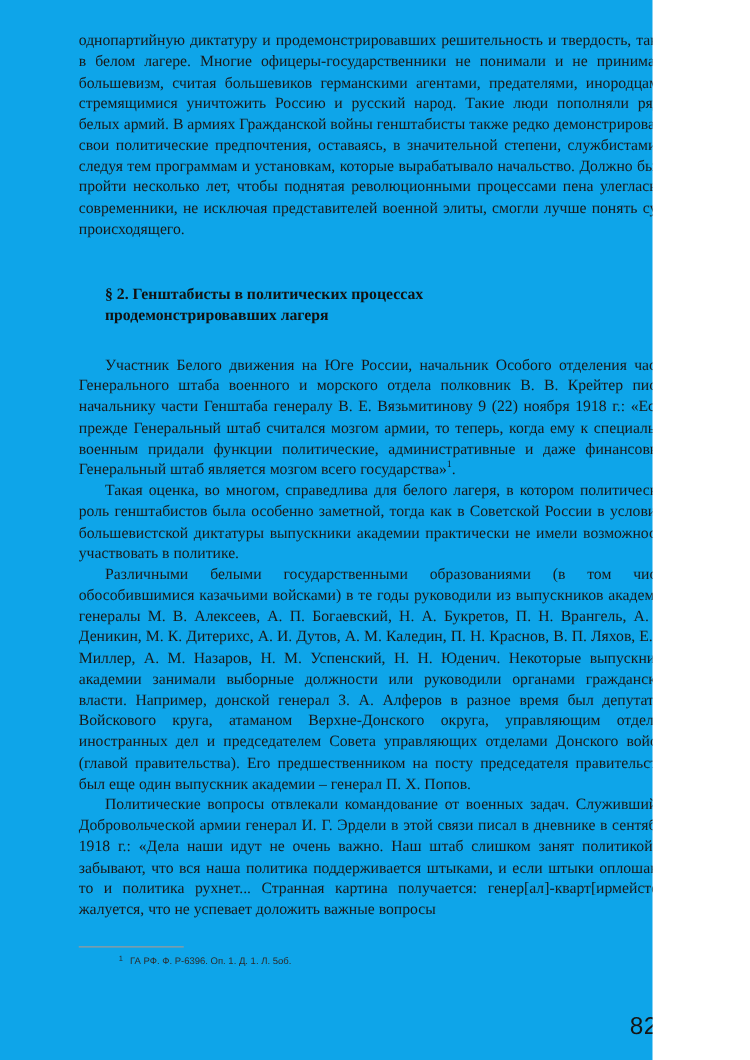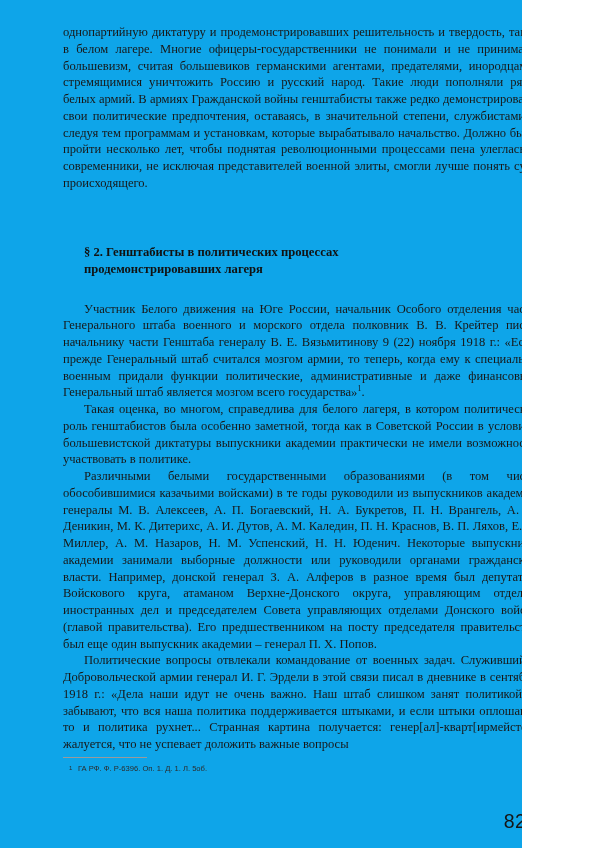--- a/index.html
+++ b/index.html
@@ -49,21 +49,21 @@
     margin: 0;
     padding: 0;
     font-size: 12.6px;
     line-height: 17.5px;
     font-weight: bold;
     text-align: left;
     color: #111;
   }
 
   .heading-block {
-    margin-top: 52px;
+    margin-top: 35px;
     margin-bottom: 22px;
     padding-left: 21px;
   }
 
   sup.fn {
     font-size: 8px;
     vertical-align: super;
     line-height: 0;
   }
 
@@ -71,21 +71,21 @@
   .footnote-rule {
     position: absolute;
     left: 63px;
     top: 757px;
     width: 84px;
     height: 1px;
     background: #9a9a9a;
   }
   .footnote {
     position: absolute;
-    left: 50px;
+    left: 76px;
     top: 763px;
     width: 474px;
     font-family: "Liberation Sans", "DejaVu Sans", sans-serif;
     font-size: 7.6px;
     line-height: 11px;
     color: #2b2b2b;
     display: flex;
     align-items: flex-end;
   }
   .footnote .marker {

